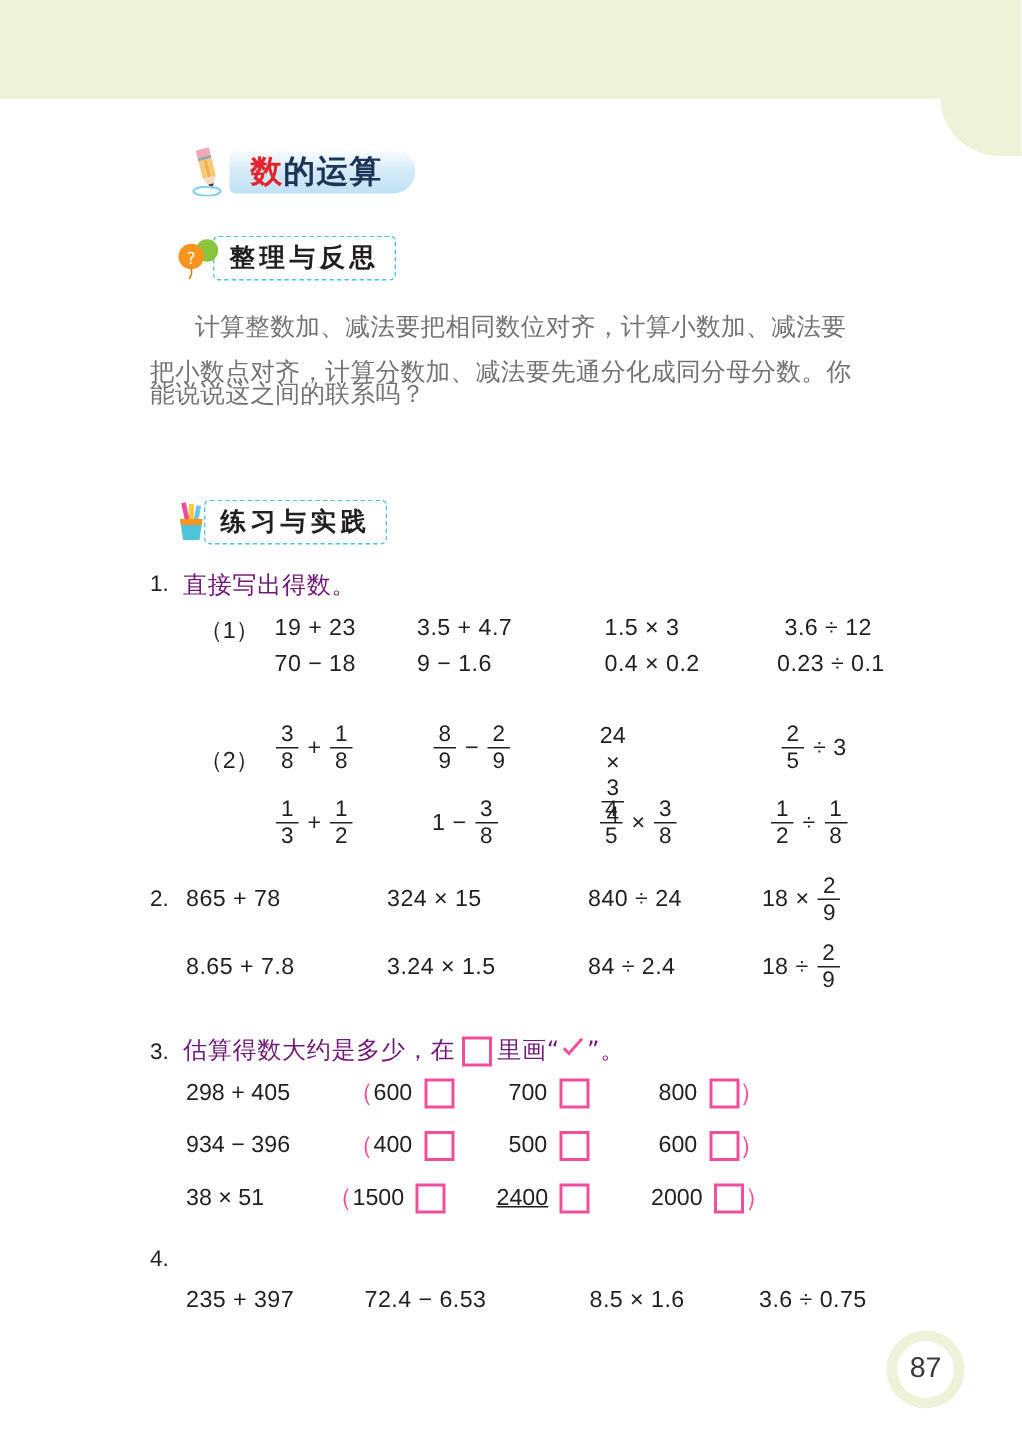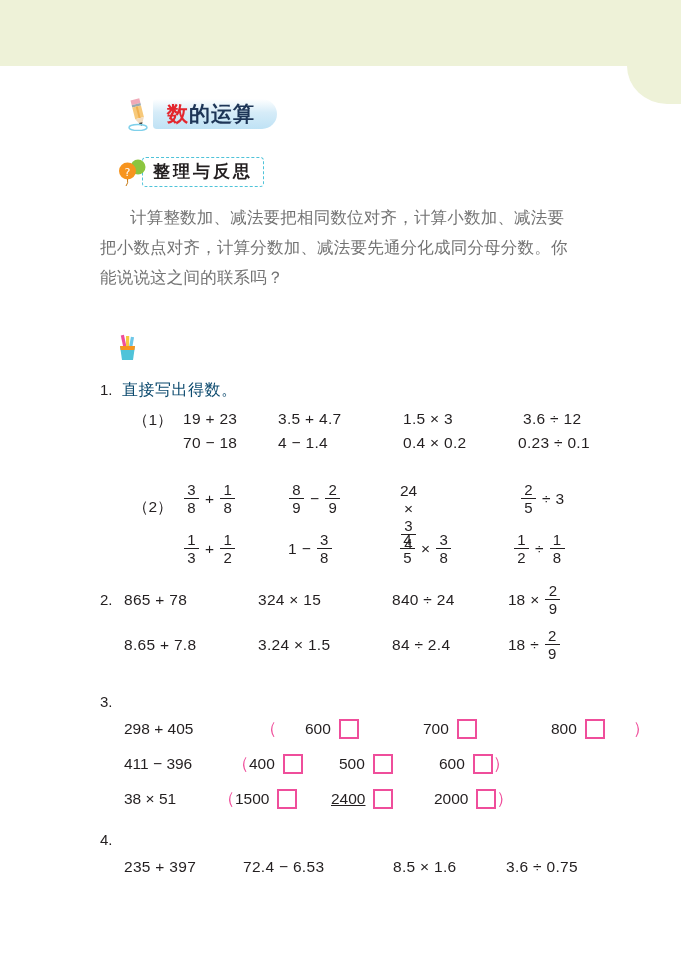--- a/index.html
+++ b/index.html
@@ -134,21 +134,21 @@
   .ex-num {
     position: absolute;
     font-size: 15px;
     font-family: "Liberation Sans", sans-serif;
     color: #231f20;
   }
   .ex-title {
     position: absolute;
     font-family: "DejaVu Sans", sans-serif;
     font-size: 16px;
-    color: #0c4a6e;
+    color: #701a75;
     letter-spacing: 0.5px;
     white-space: nowrap;
   }
   .expr {
     position: absolute;
     font-family: "Liberation Sans", sans-serif;
     font-size: 15.5px;
     color: #231f20;
     white-space: nowrap;
     letter-spacing: 0.3px;
@@ -312,45 +312,48 @@
         <text x="9.5" y="19" font-size="11" fill="#ffffff" text-anchor="middle" font-family="DejaVu Sans, sans-serif">?</text>
       </svg>
     </span>
     <span class="sec-box">
       <span class="sec-label">整理与反思</span>
     </span>
   </div>
 
   <div class="para" style="left:130px; top:203px;">计算整数加、减法要把相同数位对齐，计算小数加、减法要</div>
   <div class="para" style="left:100px; top:233px;">把小数点对齐，计算分数加、减法要先通分化成同分母分数。你</div>
-  <div class="para" style="left:100px; top:263px;">能说说这之间的联系吗？</div>
+  <div class="para" style="left:100px; top:248px;">能说说这之间的联系吗？</div>
 
   <div class="sec-head" style="left:114px; top:333px;">
     <span class="cup-icon">
       <svg viewBox="0 0 28 30" width="28" height="30">
         <rect x="8" y="2" width="3.2" height="13" fill="#ef4e9b" transform="rotate(-12 9.6 8)"></rect>
         <rect x="12" y="3" width="3.2" height="12" fill="#f7c93f"></rect>
         <rect x="16" y="4" width="3.2" height="11" fill="#6dc7e8" transform="rotate(10 17.6 9)"></rect>
         <path d="M6 13 L21 13 L19 27 L8 27 Z" fill="#4fc3d9"></path>
         <path d="M6 13 L21 13 L20.4 17 L6.6 17 Z" fill="#f7941e"></path>
       </svg>
     </span>
+    <span class="sec-box">
+      <span class="sec-label">练习与实践</span>
+    </span>
   </div>
 
   <div class="ex-num" style="left:100px; top:381px;">1.</div>
   <div class="ex-title" style="left:122px; top:380px;">直接写出得数。</div>
 
   <div class="sub-label" style="left:133px; top:410px;">（1）</div>
   <div class="expr" style="left:183px; top:410px;">19 + 23</div>
   <div class="expr" style="left:278px; top:410px;">3.5 + 4.7</div>
   <div class="expr" style="left:403px; top:410px;">1.5 × 3</div>
   <div class="expr" style="left:523px; top:410px;">3.6 ÷ 12</div>
 
   <div class="expr" style="left:183px; top:434px;text-align:center;">70 − 18</div>
-  <div class="expr" style="left:278px; top:434px;">4 − 1.4</div>
+  <div class="expr" style="left:278px; top:434px;">9 − 1.6</div>
   <div class="expr" style="left:403px; top:434px;">0.4 × 0.2</div>
   <div class="expr" style="left:518px; top:434px;">0.23 ÷ 0.1</div>
 
   <div class="sub-label" style="left:133px; top:497px;">（2）</div>
 
   <div class="fexpr" style="left:183px; top:482px;">
     <span class="frac">
         <span class="num">3</span>
         <span class="bar"></span>
         <span class="den">8</span>
@@ -464,41 +467,48 @@
     <span>18</span>
     <span class="op">÷</span>
     <span class="frac">
         <span class="num">2</span>
         <span class="bar"></span>
         <span class="den">9</span>
       </span>
   </div>
 
   <div class="ex-num" style="left:100px; top:693px;">3.</div>
-
-  <div class="check-row" style="left:124px; top:717px;gap:28px;">
+  <div class="check-row" style="left:122px; top:690px;">
+    <span class="ex-title" style="position:relative; left:0; top:0;">估算得数大约是多少，在</span>
+    <span class="pk-box" style="margin:0 4px;"></span>
+    <span class="ex-title" style="position:relative; left:0; top:0;">里画“</span>
+    <span class="tick"></span>
+    <span class="ex-title" style="position:relative; left:0; top:0;">”。</span>
+  </div>
+
+  <div class="check-row" style="left:124px; top:717px;">
     <span style="width:108px; display:inline-block;">298 + 405</span>
     <span class="pk-paren">（</span>
     <span class="cell" style="width:90px;">
       <span>600</span>
       <span class="pk-box" style="margin-left:8px;"></span>
     </span>
     <span class="cell" style="width:100px;">
       <span>700</span>
       <span class="pk-box" style="margin-left:8px;"></span>
     </span>
     <span class="cell">
       <span>800</span>
       <span class="pk-box" style="margin-left:8px;"></span>
     </span>
     <span class="pk-paren">）</span>
   </div>
 
   <div class="check-row" style="left:124px; top:752px;">
-    <span style="width:108px; display:inline-block;">411 − 396</span>
+    <span style="width:108px; display:inline-block;">934 − 396</span>
     <span class="pk-paren">（</span>
     <span class="cell" style="width:90px;">
       <span>400</span>
       <span class="pk-box" style="margin-left:8px;"></span>
     </span>
     <span class="cell" style="width:100px;">
       <span>500</span>
       <span class="pk-box" style="margin-left:8px;"></span>
     </span>
     <span class="cell">
@@ -526,14 +536,19 @@
     <span class="pk-paren">）</span>
   </div>
 
   <div class="ex-num" style="left:100px; top:831px;">4.</div>
 
   <div class="expr" style="left:124px; top:858px;">235 + 397</div>
   <div class="expr" style="left:243px; top:858px;">72.4 − 6.53</div>
   <div class="expr" style="left:393px; top:858px;">8.5 × 1.6</div>
   <div class="expr" style="left:506px; top:858px;">3.6 ÷ 0.75</div>
 
+  <div class="page-num-wrap">
+    <div class="page-num-inner">
+      <span class="page-num">87</span>
+    </div>
+  </div>
 
 </div>
 
 </body></html>

